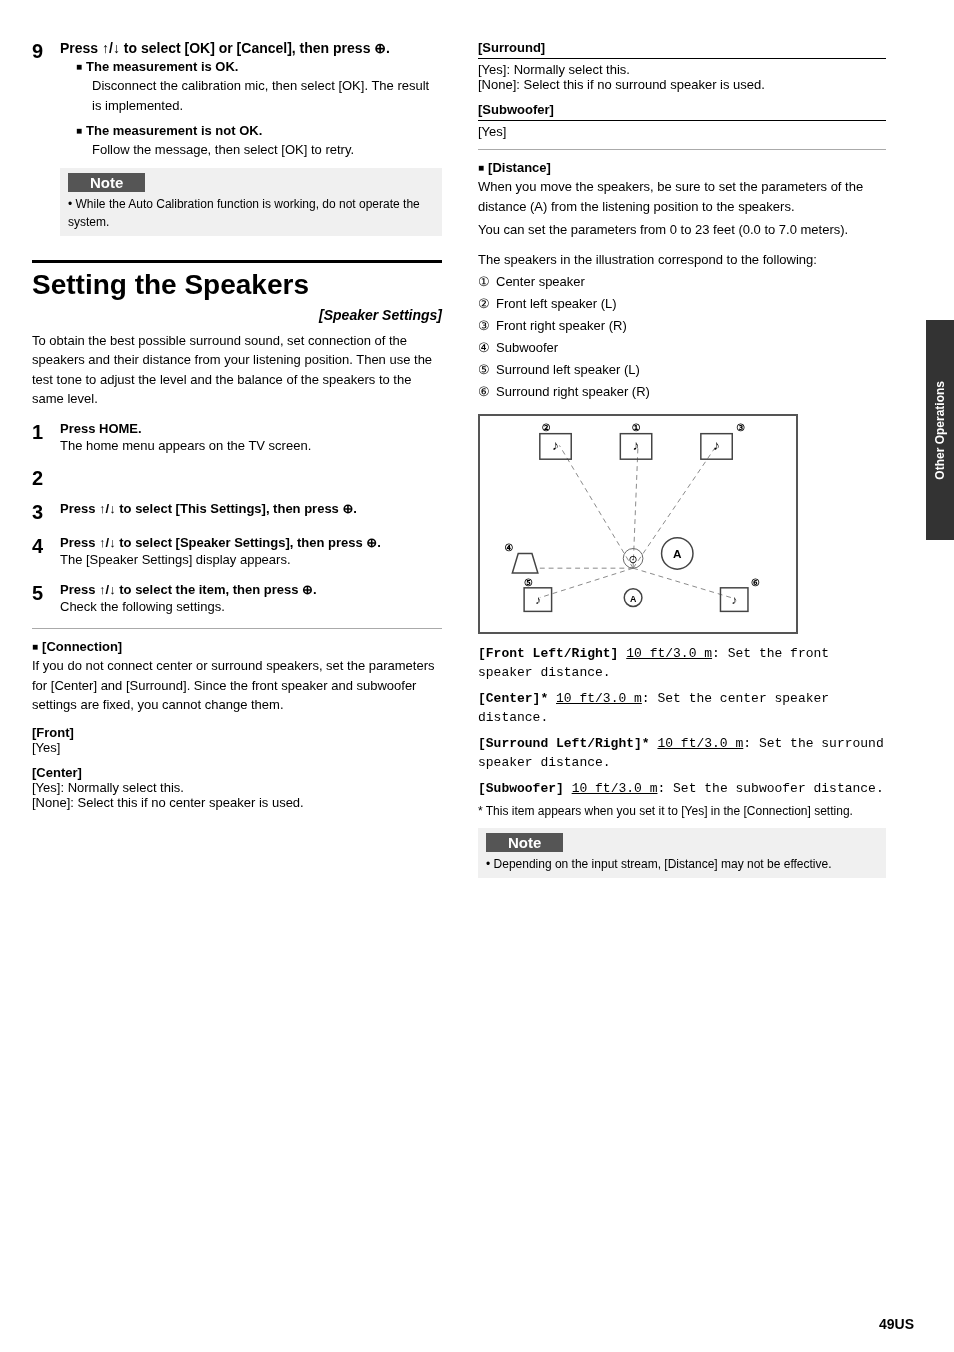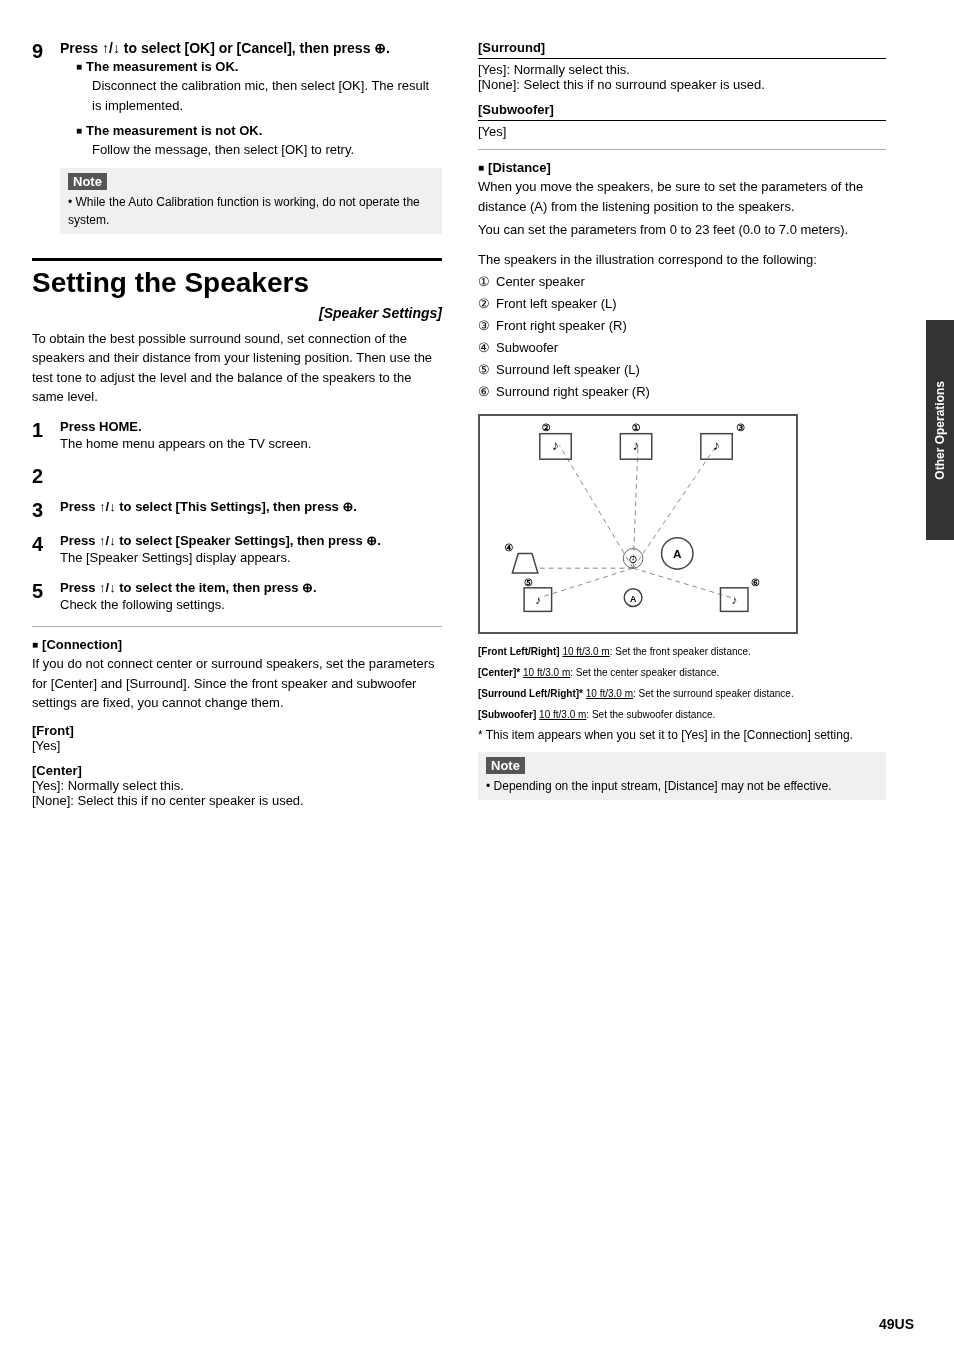--- a/index.html
+++ b/index.html
@@ -87,24 +87,24 @@
     }
     .note-box {
       background: #f0f0f0;
       border: none;
       padding: 5px 8px;
       margin: 8px 0;
       font-size: 12px;
     }
     .note-label {
       font-weight: bold;
-      font-size: 13px;
+      font-size: 15px;
       background: #555;
       color: #fff;
-      padding: 1px 5px;
+      padding: 1px 22px;
       display: inline-block;
       margin-bottom: 3px;
     }
     
     .section-title {
       font-size: 28px;
       font-weight: bold;
       border-top: 3px solid #000;
       padding-top: 6px;
       margin-bottom: 6px;
@@ -154,22 +154,23 @@
       height: 220px;
       background: #fff;
     }
     .speaker-diagram svg {
       width: 100%;
       height: 100%;
     }
     
     .distance-item {
       margin-bottom: 6px;
-      font-size: 10px;
+      font-size: 13px;
       line-height: 1.5;
+      font-family: Liberation Mono, monospace;
     }
     .underline-val {
       text-decoration: underline;
     }
     .footnote {
       font-size: 12px;
       margin-top: 6px;
     }
     .page-num {
       position: absolute;

